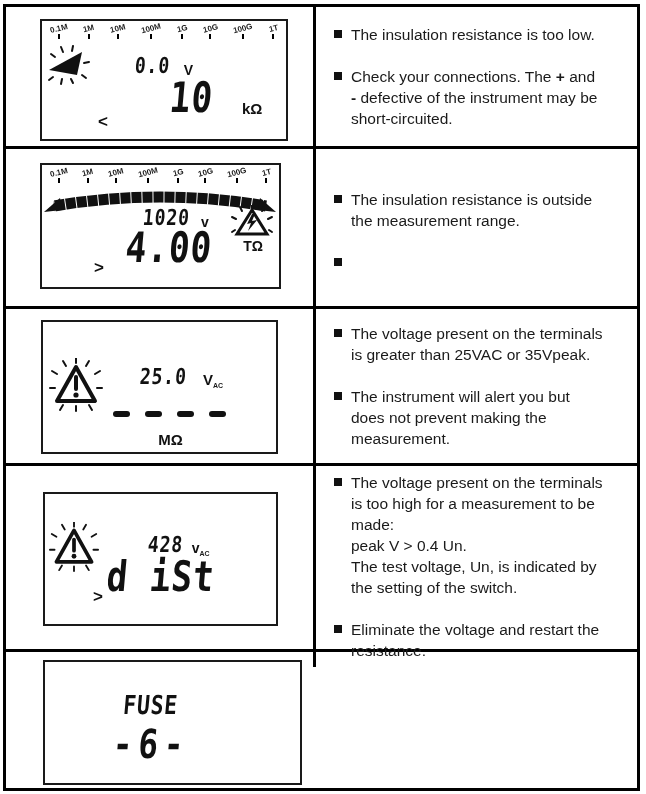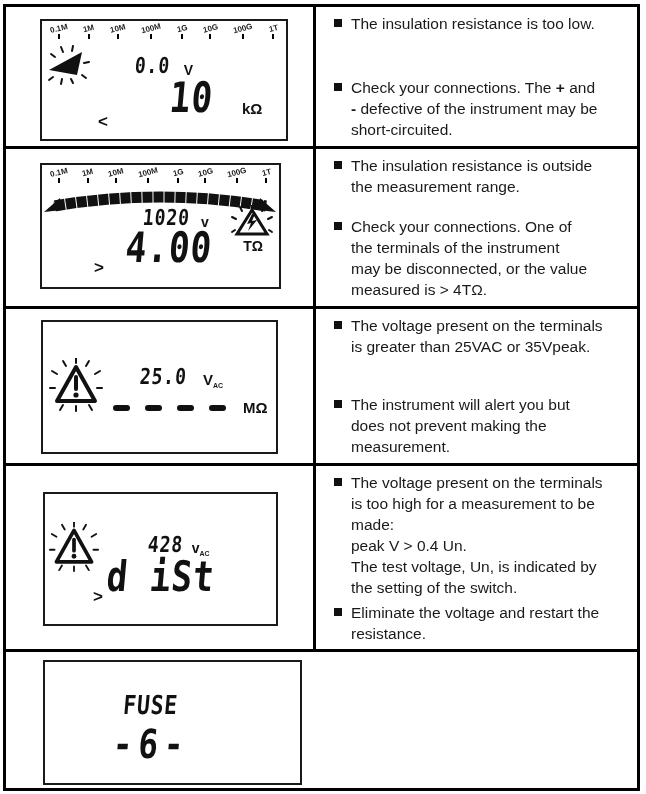--- a/index.html
+++ b/index.html
@@ -1,21 +1,21 @@
 <!DOCTYPE html>
 <html><head>
 <meta charset="utf-8">
 <style>
   html,body{margin:0;padding:0;background:#ffffff;}
   body{width:646px;height:794px;position:relative;font-family:"Liberation Sans",sans-serif;color:#1a1a1a;}
   .doc-table{position:absolute;left:3px;top:4px;width:631px;height:781px;border:3px solid #000;display:grid;grid-template-rows:142px 160px 157px 186px 1fr;background:#fff;}
   .trow{display:grid;grid-template-columns:307px 1fr;border-bottom:3px solid #000;min-height:0;}
   .trow:last-child{border-bottom:none;}
   .cell-left{position:relative;}
-  .cell-right{border-left:3px solid #000;padding:6px 6px 6px 18px;display:flex;flex-direction:column;justify-content:space-between;gap:4px;min-width:0;}
+  .cell-right{border-left:3px solid #000;padding:6px 6px 6px 18px;display:flex;flex-direction:column;justify-content:center;gap:21px;min-width:0;}
   .bullet{display:flex;align-items:flex-start;}
   .marker{flex:0 0 auto;width:8px;height:8px;background:#111;margin:6px 9px 0 0;}
   .btext{font-size:15.5px;line-height:21px;white-space:pre-wrap;}
   .btext b{font-weight:bold;}
   
   .lcd{position:absolute;background:#fff;border:2px solid #1a1a1a;}
   #lcd1{left:34px;top:12px;width:244px;height:118px;}
   #lcd2{left:34px;top:14px;width:237px;height:122px;}
   #lcd3{left:35px;top:11px;width:233px;height:130px;}
   #lcd4{left:37px;top:26px;width:231px;height:130px;}
@@ -182,24 +182,20 @@
       </div>
     </div>
     <div class="cell-right">
         <div class="bullet">
           <span class="marker"></span>
           <span class="btext"><span>The insulation resistance is outside
 the measurement range.</span></span>
         </div>
         <div class="bullet">
           <span class="marker"></span>
-          <span class="btext"><span>Check your connections. One of
-the terminals of the instrument
-may be disconnected, or the value
-measured is &gt; 4TΩ.</span></span>
         </div>
       </div>
   </div>
 
   <div class="trow">
     <div class="cell-left">
       <div class="lcd" id="lcd3">
         <svg class="abs" style="left:5px;top:36px;" width="56" height="54" viewBox="0 0 56 54">
           <polygon points="28,9 47,43 9,43" fill="none" stroke="#111" stroke-width="4" stroke-linejoin="round"></polygon>
           <line x1="28" y1="19" x2="28" y2="31" style="stroke-width:4;"></line>
@@ -212,21 +208,21 @@
           <line x1="2" y1="30" x2="7" y2="30"></line>
           <line x1="54" y1="30" x2="49" y2="30"></line>
           <line x1="12" y1="52" x2="15" y2="47"></line>
           <line x1="28" y1="53" x2="28" y2="48"></line>
           <line x1="44" y1="52" x2="41" y2="47"></line>
         </svg>
         <div class="abs vline" style="left:96px;top:44px;">
           <span class="seg seg-small">25.0</span>
           <span style="line-height:1;"><span class="unit" style="font-size:15px;">V</span><span class="unit-sub">AC</span></span>
         </div>
-        <div class="abs dash-row" style="left:70px;top:78px;">
+        <div class="abs dash-row" style="left:70px;top:89px;flex-direction:column;">
           <span style="display:flex;gap:15px;align-items:center;">
               <span class="lcd-dash"></span>
               <span class="lcd-dash"></span>
               <span class="lcd-dash"></span>
               <span class="lcd-dash"></span>
             </span>
           <span class="unit dash-unit" style="font-size:15px;">MΩ</span>
         </div>
       </div>
     </div>

